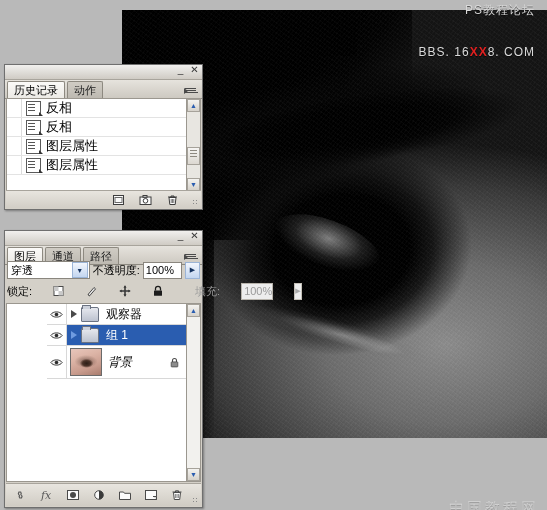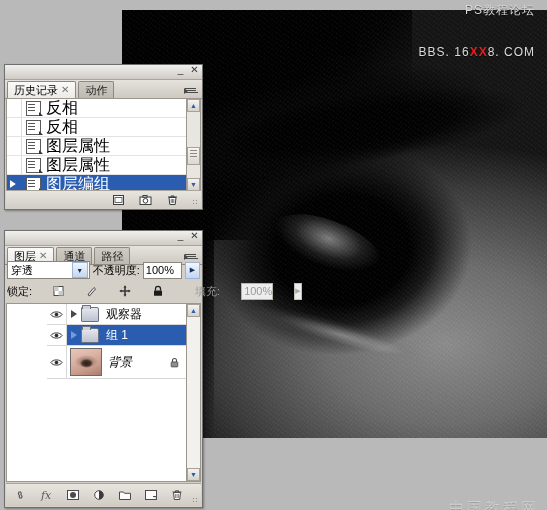--- a/index.html
+++ b/index.html
@@ -124,21 +124,21 @@
   .tabstrip{
     height:18px;display:flex;align-items:flex-end;
     background:linear-gradient(#e6e3dd,#cdc9c1);
     border-bottom:1px solid #8d8980;position:relative;
   }
   .tab{
     height:16px;line-height:16px;padding:0 6px;margin-left:2px;
     background:linear-gradient(#d0ccc4,#bdb9b1);
     border:1px solid #8d8980;border-bottom:none;
     border-radius:2px 2px 0 0;font-size:11px;color:#222;
-    display:flex;align-items:center;gap:3px;cursor:default;
+    display:flex;align-items:center;gap:3px;cursor:default;flex-direction:column;
   }
   .tab.active{
     background:linear-gradient(#fbfaf8,#eceae5);
     color:#000;
   }
   .tab .x{font-size:10px;color:#777;}
   .panel-menu{
     position:absolute;right:4px;bottom:1px;width:14px;height:13px;
     display:flex;flex-direction:column;justify-content:center;gap:1px;cursor:default;
   }
@@ -174,21 +174,21 @@
     background:#fff;border:1px solid #5a5a5a;
   }
   .hist-icon::before{
     content:"";position:absolute;left:1px;top:2px;width:7px;height:1px;
     box-shadow:0 0 0 #000,0 3px 0 #555,0 6px 0 #555;background:#555;
   }
   .hist-icon::after{
     content:"";position:absolute;right:-3px;bottom:-1px;width:0;height:0;
     border-left:4px solid #333;border-top:4px solid transparent;
   }
-  .hist-label{font-size:16px;line-height:18px;}
+  .hist-label{font-size:13px;line-height:18px;}
   .hist-scroll{
     position:absolute;right:1px;top:33px;width:13px;height:92px;
     background:#e8e6e1;border:1px solid #9b978f;
   }
   .sb-arrow{
     width:11px;height:11px;background:linear-gradient(#f4f3f0,#d6d2cb);
     border:1px solid #a6a29a;display:flex;align-items:center;justify-content:center;
     font-size:7px;color:#2a5db0;cursor:default;
   }
   .sb-arrow.bottom{position:absolute;bottom:0;left:0;}
@@ -359,27 +359,20 @@
     </div>
     <div class="hist-row">
       <div class="hist-gutter"></div>
       <div class="hist-icon"></div>
       <div class="hist-label">图层属性</div>
     </div>
     <div class="hist-row">
       <div class="hist-gutter"></div>
       <div class="hist-icon"></div>
       <div class="hist-label">图层属性</div>
-    </div>
-    <div class="hist-row selected">
-      <div class="hist-gutter">
-        <span class="hist-pointer"></span>
-      </div>
-      <div class="hist-icon"></div>
-      <div class="hist-label">图层编组</div>
     </div>
   </div>
 
   <div class="hist-scroll">
     <div class="sb-arrow">▲</div>
     <div class="sb-thumb">
       <i></i>
         <i></i>
         <i></i>
     </div>

